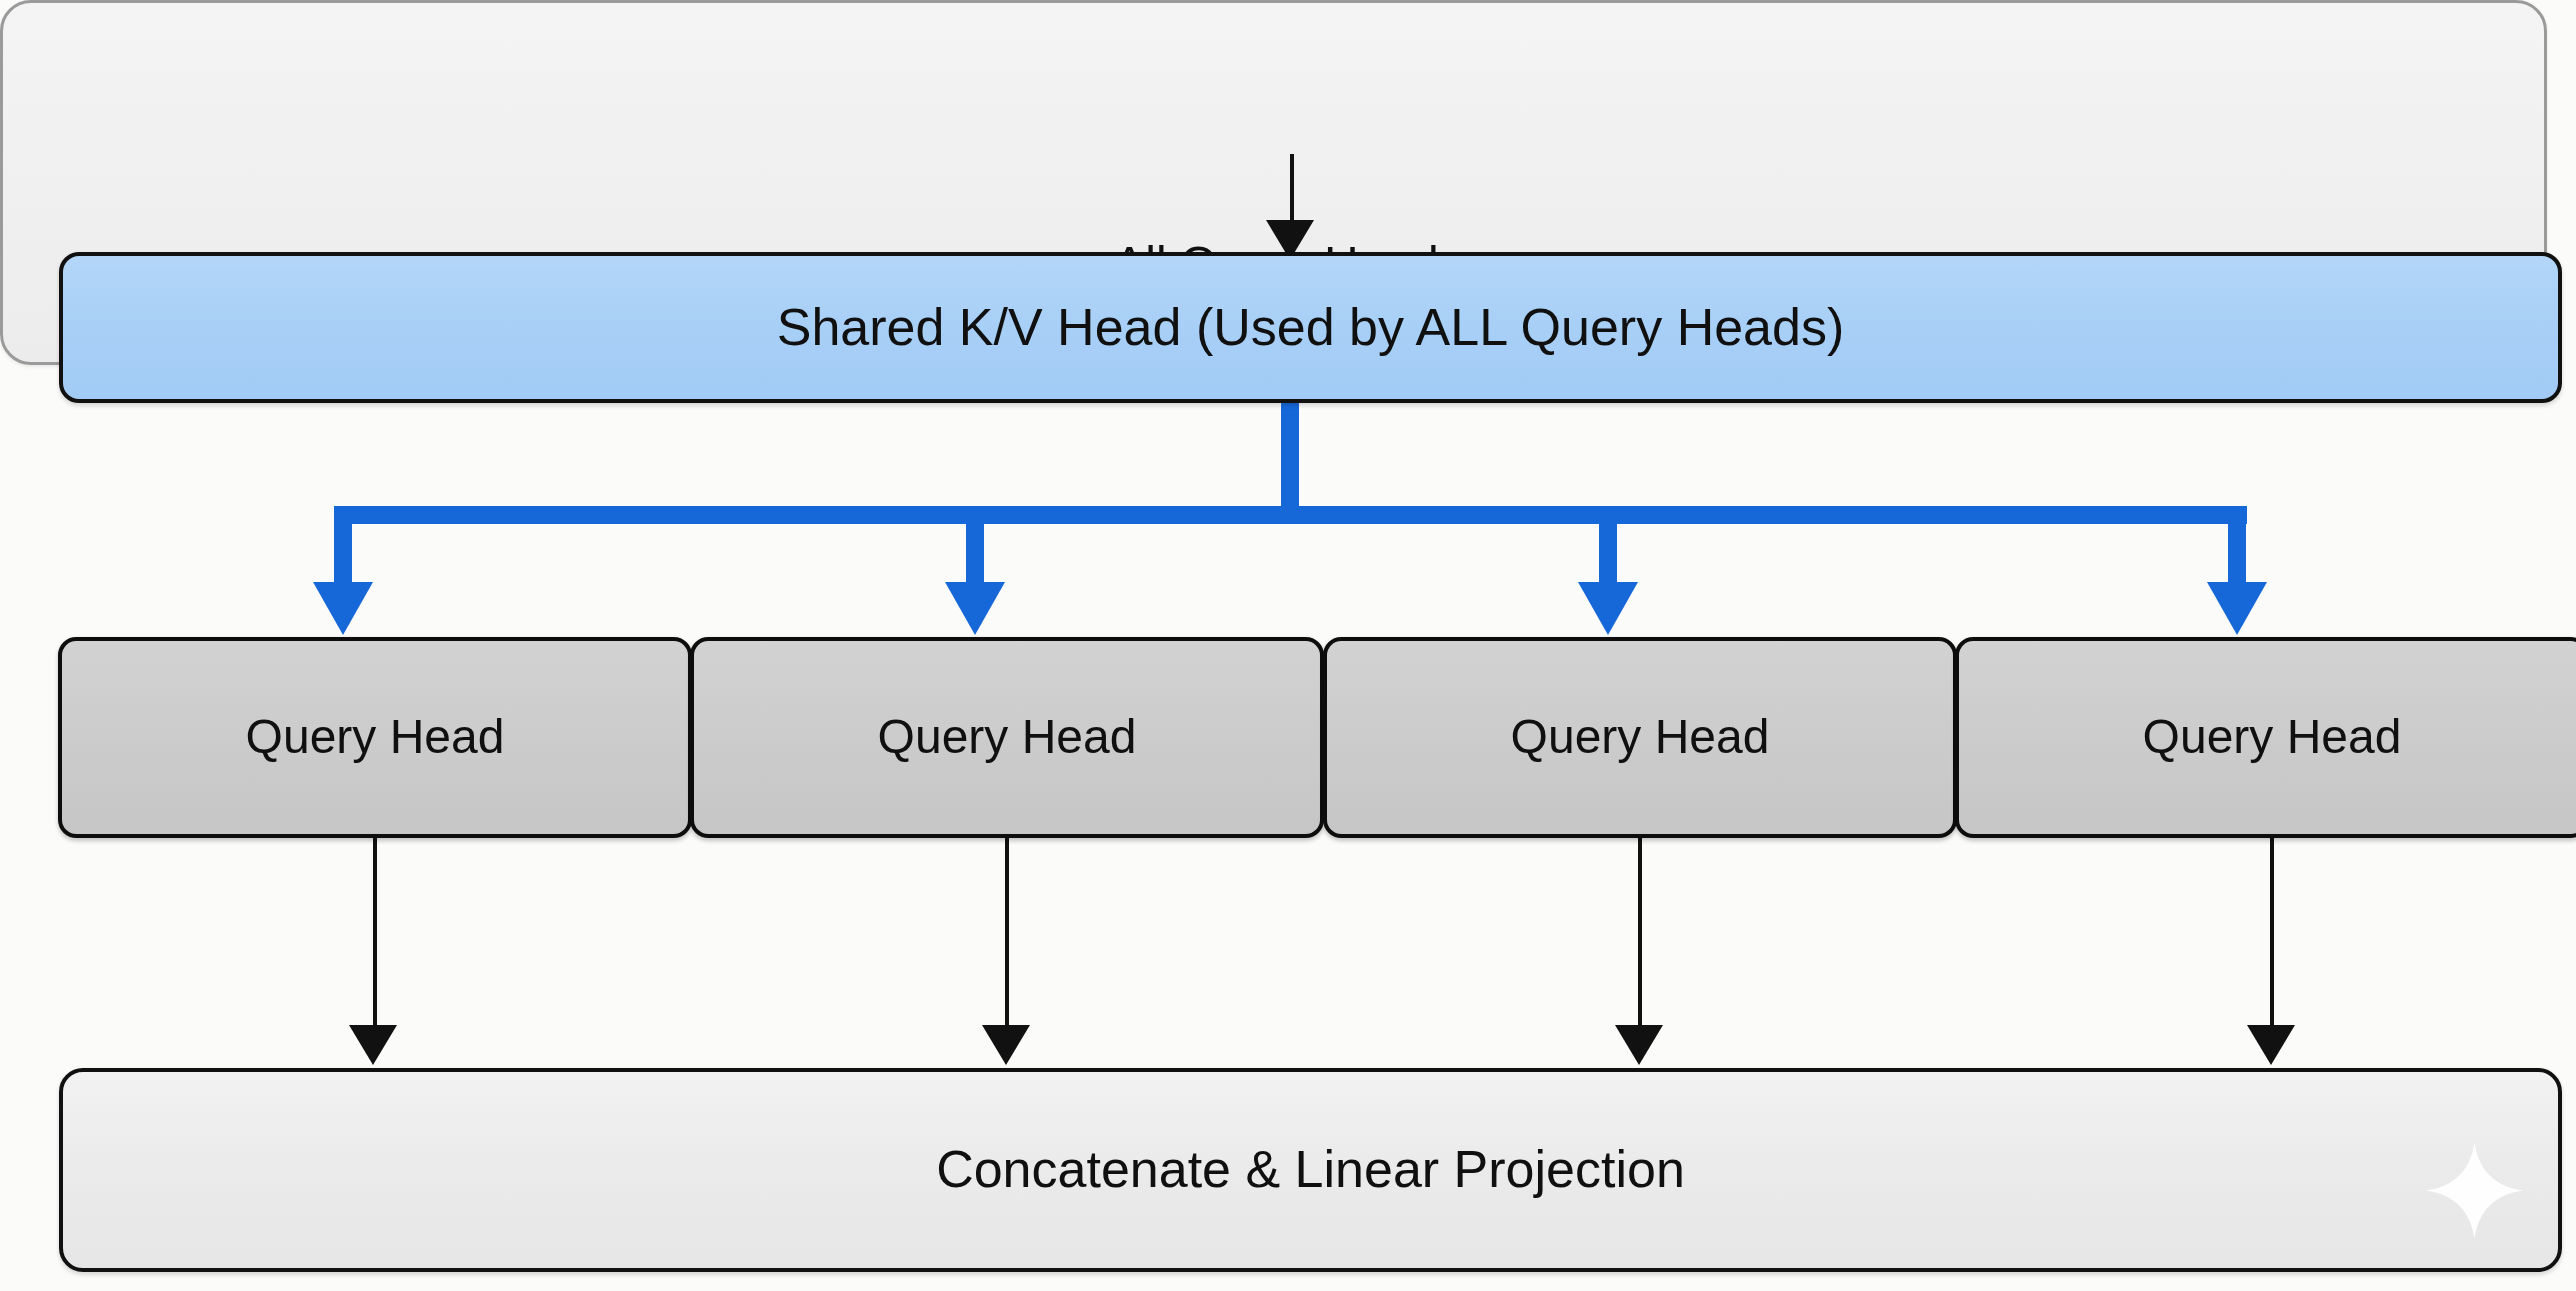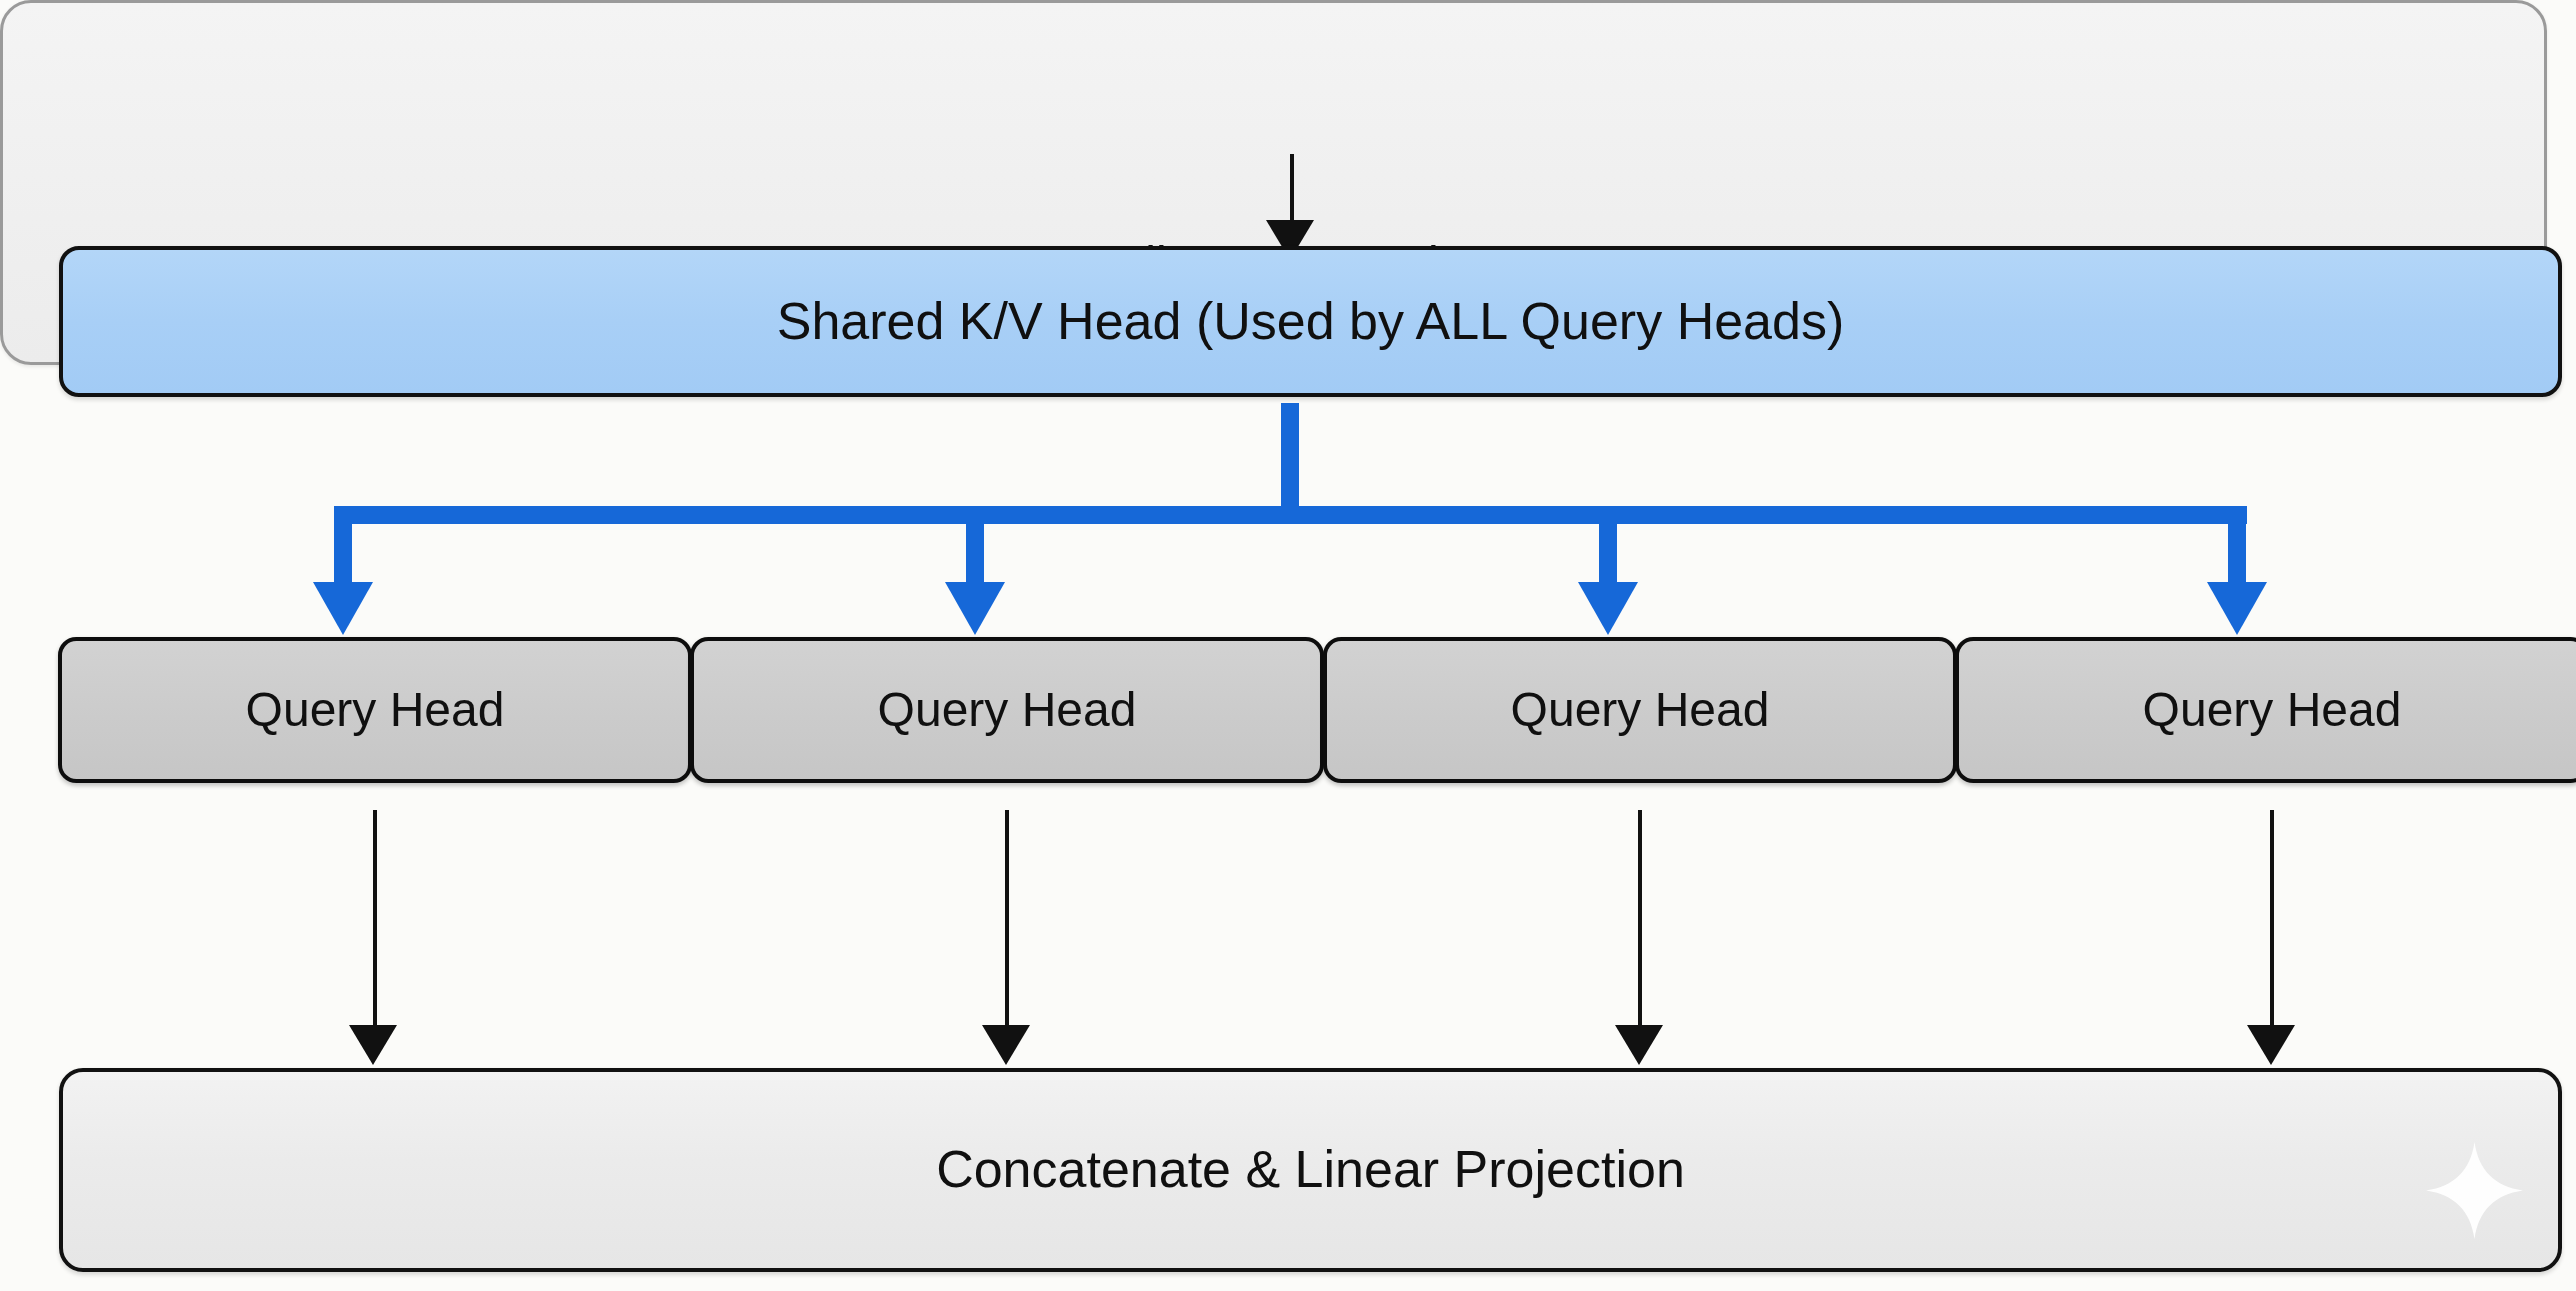--- a/index.html
+++ b/index.html
@@ -34,21 +34,21 @@
   }
 
   
   #input-embeddings {
     left: 59px;  top: 25.6px;
     width: 2503px; height: 128px;
     font-size: 52px;
   }
 
   #shared-kv-head {
-    left: 59px;  top: 246px;
+    left: 59px;  top: 252px;
     width: 2503px; height: 151px;
     font-size: 52px;
     background: linear-gradient(180deg, #b3d6f8 0%, #a8cff6 50%, #a2cbf5 100%);
     border-radius: 20px;
   }
 
   #query-heads-group {
     left: 20px; top: 597px;
     width: 2541px; height: 359px;
     border: 3.7px solid #9a9a9a;
@@ -62,21 +62,21 @@
     position: absolute;
     left: 0; right: 0;
     top: 236px;
     text-align: center;
     font-size: 48px;
     color: #101010;
   }
 
   .query-head {
     top: 637px;
-    height: 146px;
+    height: 201px;
     width: 634px;
     font-size: 48px;
     border-radius: 18.3px;
     border: 4.6px solid #0d0d0d;
     background: linear-gradient(180deg, #d2d2d2 0%, #cbcbcb 55%, #c6c6c6 100%);
     box-shadow: 0 2.7px 4.6px rgba(0,0,0,0.22);
     z-index: 7;
   }
   .qh-0 { left: 58px; }
   .qh-1 { left: 690px; }

